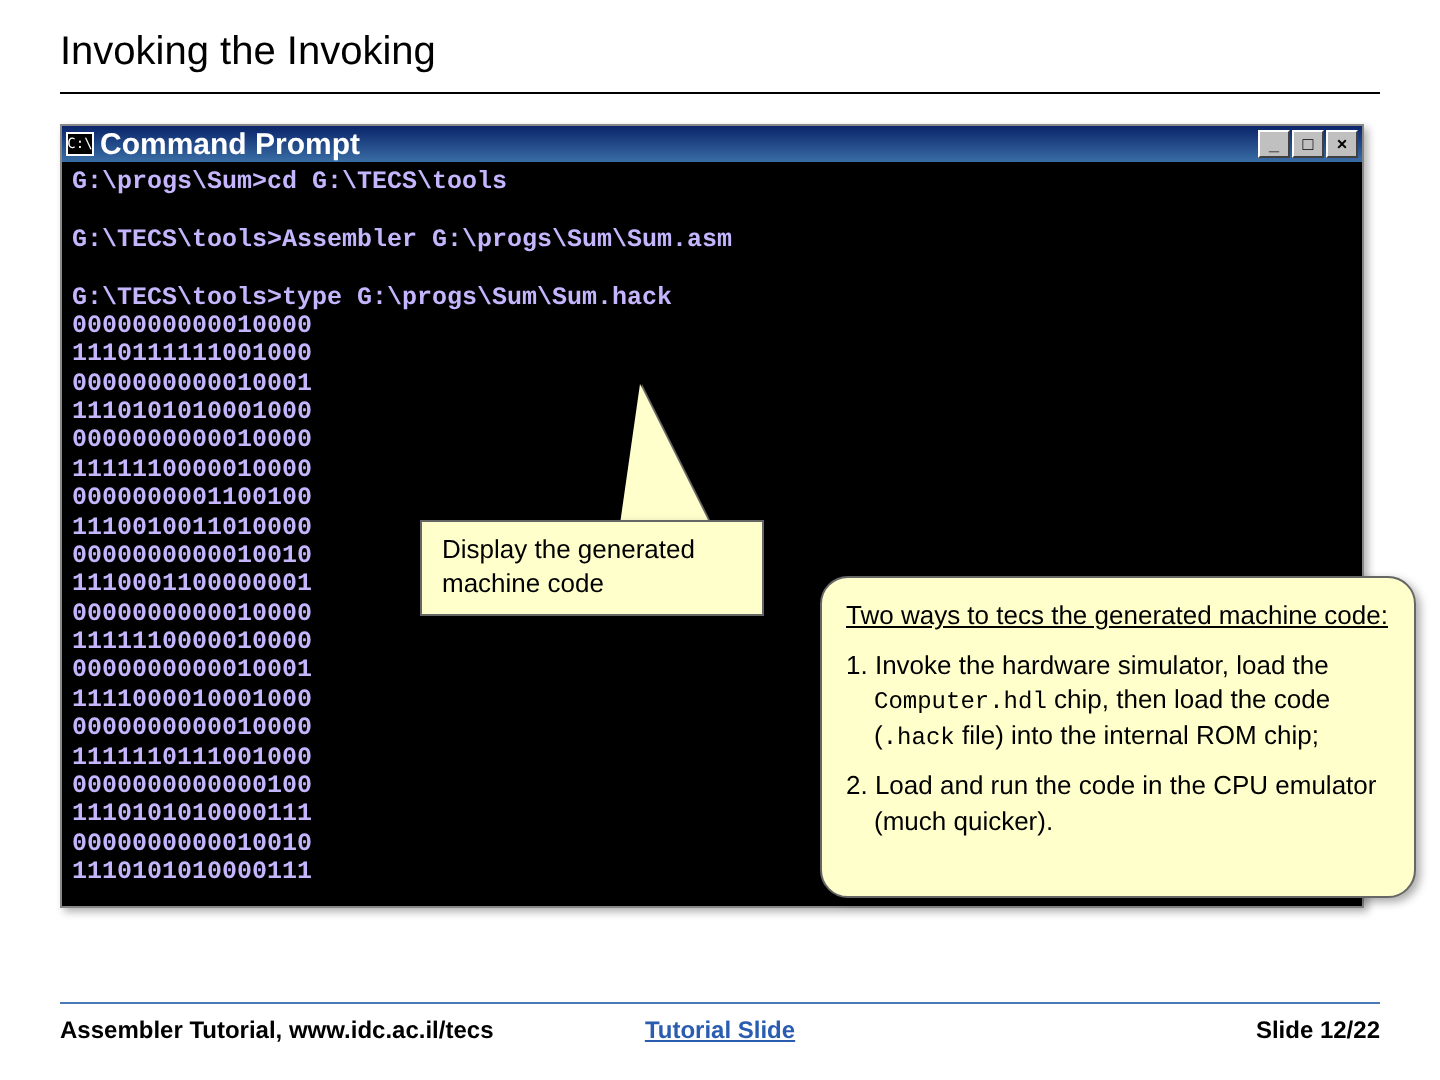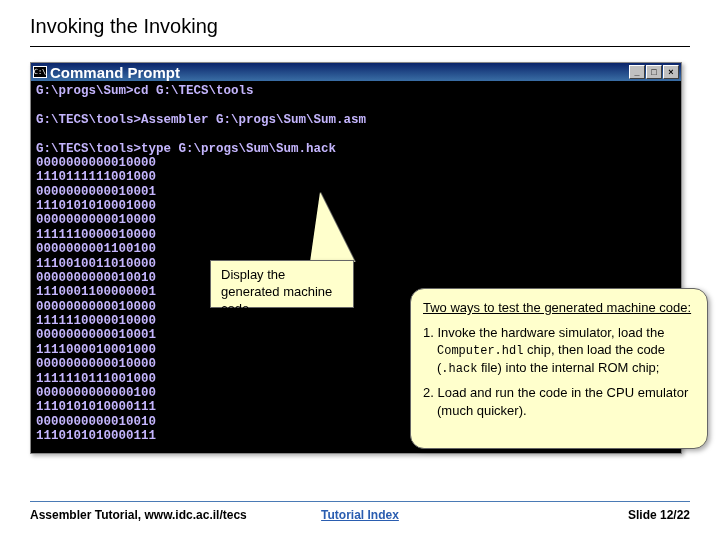--- a/index.html
+++ b/index.html
@@ -90,21 +90,21 @@
     font-weight: bold;
     color: #c4b5fd;
     line-height: 1.15;
     white-space: pre;
   }
   
   .callout1 {
     position: absolute;
     left: 180px;
     top: 198px;
-    width: 144px;
+    width: 172px;
     height: 48px;
     background: #ffffcc;
     border: 1px solid #666;
     box-shadow: 2px 2px 4px rgba(0,0,0,0.35);
     font-size: 13px;
     padding: 6px 10px;
     line-height: 1.3;
     z-index: 5;
   }
   .callout1-tail {
@@ -205,28 +205,28 @@
 <span></span>
 </div>
   </div>
 
   <div class="callout1-tail"></div>
   <div class="callout1">
     <span>Display the generated machine code</span>
   </div>
 
   <div class="callout2">
-    <div class="hd">Two ways to test the generated machine code:</div>
+    <div class="hd">Two ways to tecs the generated machine code:</div>
     <div class="item">
       <span>1. Invoke the hardware simulator, load the </span><code>Computer.hdl</code><span> chip, then load the code (</span><code>.hack</code><span> file) into the internal ROM chip;</span>
     </div>
     <div class="item" style="margin-bottom:16px">2. Load and run the code in the CPU emulator (much quicker).</div>
   </div>
 
 </div>
 
 <div class="footer">
   <div class="footer-left">Assembler Tutorial, www.idc.ac.il/tecs</div>
   <div class="footer-mid">
-    <a href="#">Tutorial Index</a>
+    <a href="#">Tutorial Slide</a>
   </div>
   <div class="footer-right">Slide 12/22</div>
 </div>
 
 </body></html>

